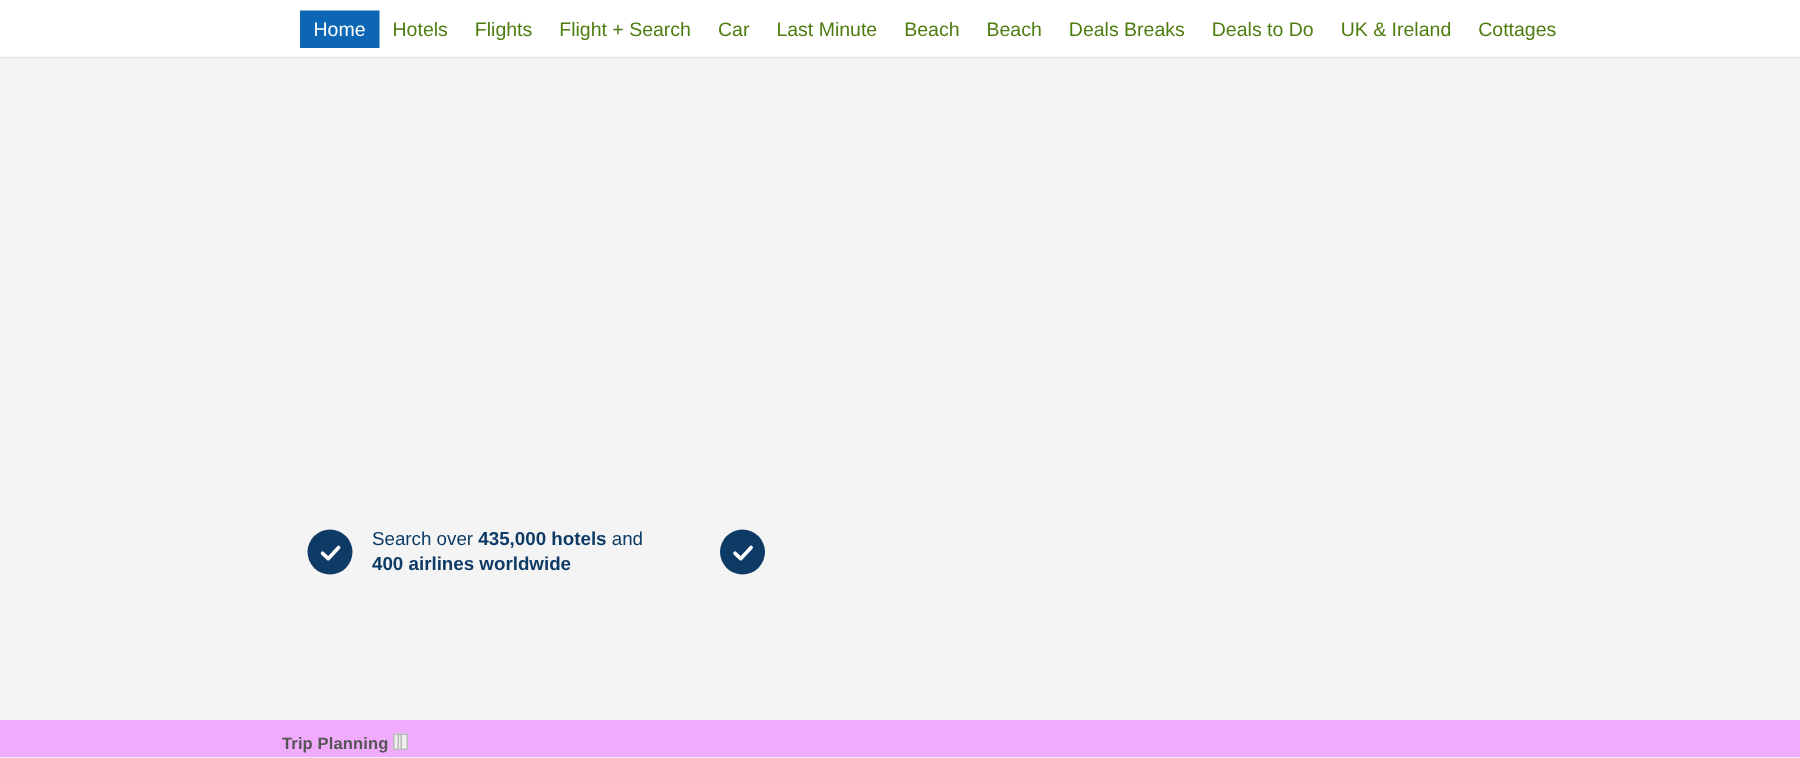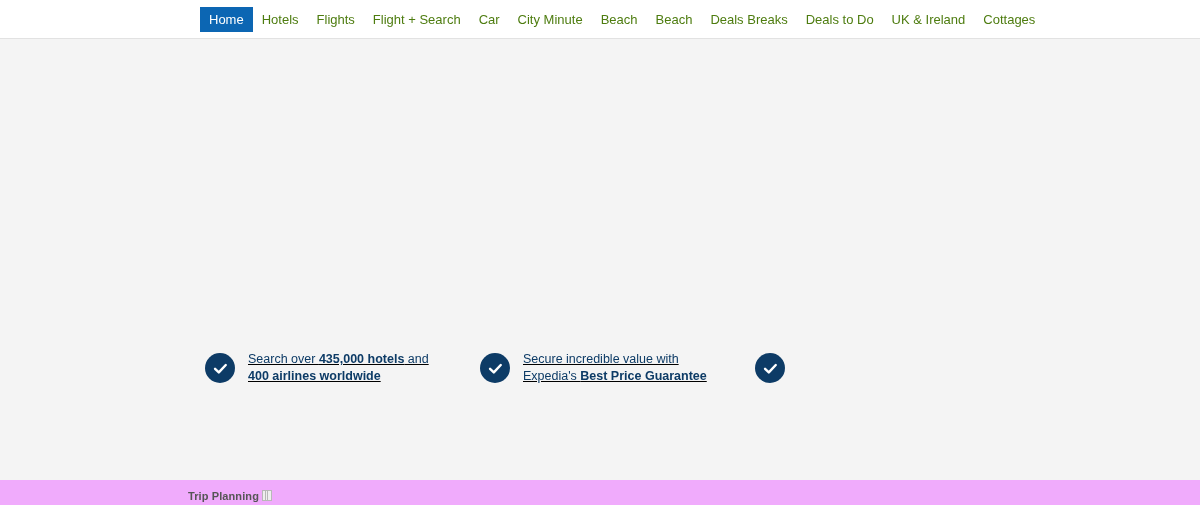--- a/index.html
+++ b/index.html
@@ -60,21 +60,20 @@
     display: flex;
     padding-left: 205px;
     box-sizing: border-box;
   }
   .feature {
     display: flex;
     align-items: flex-start;
     width: 275px;
     box-sizing: border-box;
     padding-right: 12px;
-    text-decoration: underline;
   }
   .check-circle {
     flex: 0 0 auto;
     width: 30px;
     height: 30px;
     border-radius: 50%;
     background: #0d3b66;
     display: flex;
     align-items: center;
     justify-content: center;
@@ -140,21 +139,21 @@
 </head>
 <body>
 
 <div class="header">
   <nav class="nav" id="nav">
       <a class="nav-item active">Home</a>
       <a class="nav-item">Hotels</a>
       <a class="nav-item">Flights</a>
       <a class="nav-item">Flight + Search</a>
       <a class="nav-item">Car</a>
-      <a class="nav-item">City Minute</a>
+      <a class="nav-item">Last Minute</a>
       <a class="nav-item">Beach</a>
       <a class="nav-item">Beach</a>
       <a class="nav-item">Deals Breaks</a>
       <a class="nav-item">Deals to Do</a>
       <a class="nav-item">UK &amp; Ireland</a>
       <a class="nav-item">Cottages</a>
     </nav>
 </div>
 
 <div class="stage">
@@ -166,28 +165,20 @@
           </svg>
         </span>
         <div class="feature-text"><span>Search over </span><b>435,000 hotels</b><span> and </span><b>400 airlines worldwide</b></div>
       </div>
       <div class="feature">
         <span class="check-circle">
           <svg width="15" height="15" viewBox="0 0 16 16" aria-hidden="true">
             <path d="M2.2 8.4 L6.2 12.2 L13.6 4.3" fill="none" stroke="#ffffff" stroke-width="2.6" stroke-linecap="round" stroke-linejoin="round"></path>
           </svg>
         </span>
-        <div class="feature-text"><span>Secure incredible value with Expedia's </span><b>Best Price Guarantee</b></div>
-      </div>
-      <div class="feature">
-        <span class="check-circle">
-          <svg width="15" height="15" viewBox="0 0 16 16" aria-hidden="true">
-            <path d="M2.2 8.4 L6.2 12.2 L13.6 4.3" fill="none" stroke="#ffffff" stroke-width="2.6" stroke-linecap="round" stroke-linejoin="round"></path>
-          </svg>
-        </span>
       </div>
     </div>
 </div>
 
 <div class="footer">
   <span class="footer-heading">
     <span>Trip Planning</span><span class="tofu"></span>
   </span>
 </div>
 

